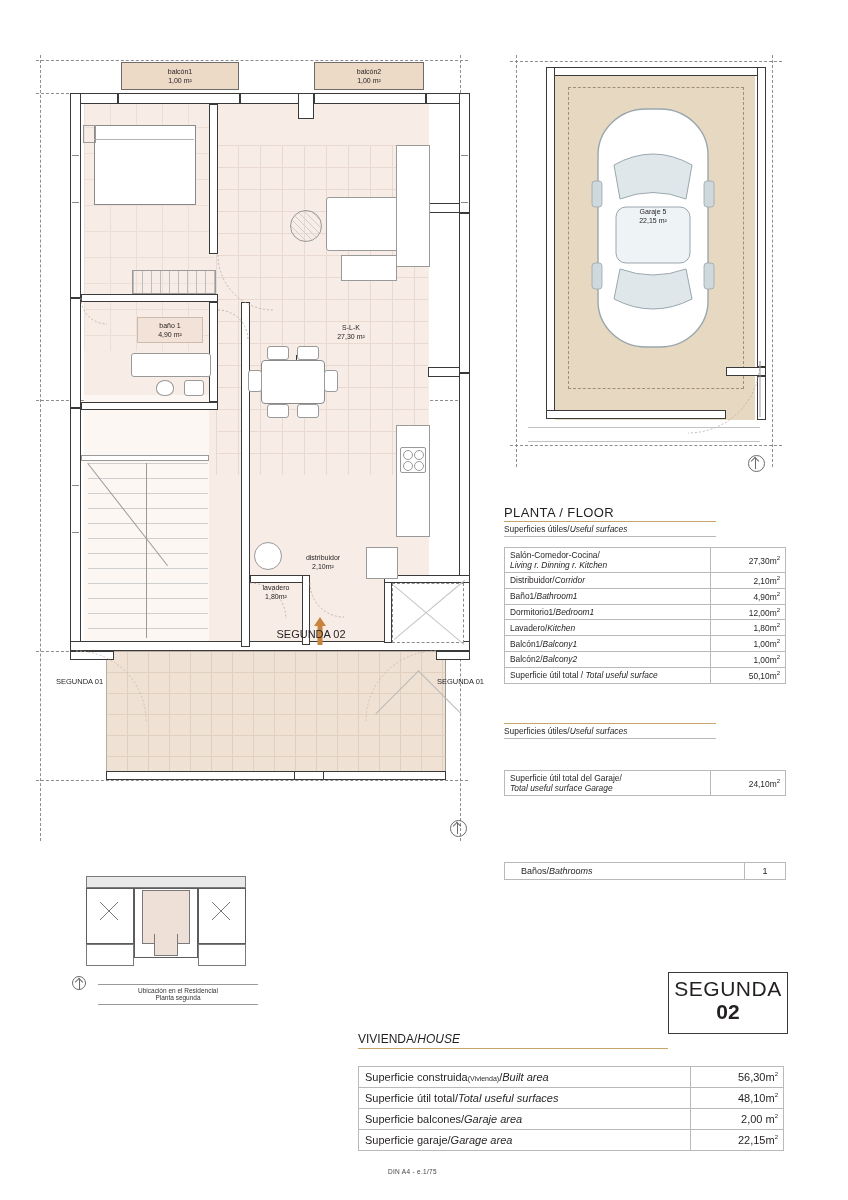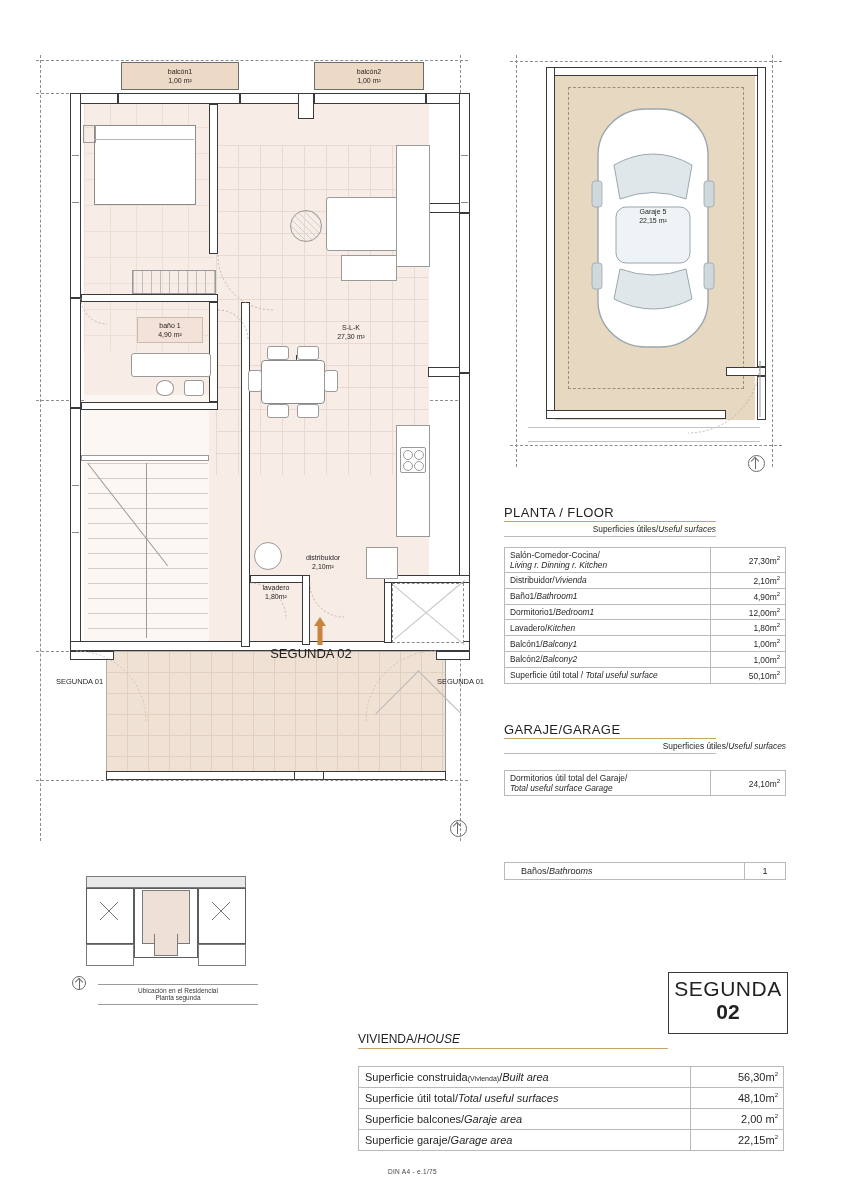--- a/index.html
+++ b/index.html
@@ -13,21 +13,21 @@
   .dash-h{position:absolute;border-top:1px dashed #8d8d8d;}
   .room{position:absolute;box-sizing:border-box;}
   .lbl{position:absolute;font-size:7px;line-height:9px;text-align:center;color:#231f20;}
 
   
   .tbl{position:absolute;border-collapse:collapse;font-size:8.4px;}
   .tbl td{border:0.8px solid #b9b9b9;padding:2px 5px;vertical-align:middle;}
   .tbl td.num{text-align:right;width:64px;}
   .it{font-style:italic;}
   .hdr-title{font-size:13px;letter-spacing:.4px;}
-  .hdr-sub{font-size:8.4px;text-align:right;}
+  .hdr-sub{font-size:8.4px;}
   .rule{position:absolute;height:1px;background:#c8a36a;}
   .rule-dark{position:absolute;height:1px;background:#555;}
 
   .sup{font-size:6px;vertical-align:super;}
 
   
   .north{position:absolute;width:15px;height:15px;border:1px solid #6b6b6b;border-radius:50%;}
   .north:after{content:"";position:absolute;left:6.2px;top:1.5px;width:1px;height:11px;background:#6b6b6b;}
   .north:before{content:"";position:absolute;left:2.5px;top:2px;width:5px;height:5px;border-left:1px solid #6b6b6b;border-top:1px solid #6b6b6b;transform:rotate(45deg);}
 
@@ -208,21 +208,21 @@
     <div class="wall" style="left:258px;top:716px;width:30px;height:9px;"></div>
 
     <svg class="abs" style="left:0;top:580px;width:440px;height:120px;" viewBox="0 0 440 120">
       <path d="M40 16 A70 70 0 0 1 110 86" fill="none" stroke="#c9b8ab" stroke-width="0.8" stroke-dasharray="2,2"></path>
       <path d="M400 16 A70 70 0 0 0 330 86" fill="none" stroke="#c9b8ab" stroke-width="0.8" stroke-dasharray="2,2"></path>
     </svg>
 
     <div class="lbl" style="left:20px;top:622px;width:90px;text-align:left;font-size:7.5px;">
       <span>SEGUNDA 01</span>
     </div>
-    <div class="lbl" style="left:225px;top:594px;width:100px;font-size:13px;">
+    <div class="lbl" style="left:225px;top:575px;width:100px;font-size:11px;">
       <span>SEGUNDA 02</span>
     </div>
     <div class="lbl" style="left:358px;top:622px;width:90px;text-align:right;font-size:7.5px;">
       <span>SEGUNDA 01</span>
     </div>
 
     <div class="north" style="left:414px;top:765px;"></div>
   </div>
 
   <div class="abs" style="left:510px;top:55px;width:280px;height:420px;">
@@ -281,21 +281,21 @@
     <table class="tbl" style="left:0;top:42px;width:282px;">
       <tbody>
           <tr>
         <td>
           <span>Salón-Comedor-Cocina/</span><br>
           <span class="it">Living r.  Dinning r.  Kitchen</span>
         </td>
         <td class="num"><span>27,30m</span><span class="sup">2</span></td>
       </tr>
       <tr>
-        <td><span>Distribuidor/</span><span class="it">Vivienda</span></td>
+        <td><span>Distribuidor/</span><span class="it">Corridor</span></td>
         <td class="num"><span>2,10m</span><span class="sup">2</span></td>
       </tr>
       <tr>
         <td><span>Baño1/</span><span class="it">Bathroom1</span></td>
         <td class="num"><span>4,90m</span><span class="sup">2</span></td>
       </tr>
       <tr>
         <td><span>Dormitorio1/</span><span class="it">Bedroom1</span></td>
         <td class="num"><span>12,00m</span><span class="sup">2</span></td>
       </tr>
@@ -313,32 +313,31 @@
       </tr>
       <tr>
         <td><span>Superficie útil total / </span><span class="it">Total useful surface</span></td>
         <td class="num"><span>50,10m</span><span class="sup">2</span></td>
       </tr>
     </tbody>
       </table>
   </div>
 
   <div class="abs" style="left:504px;top:722px;width:282px;">
-    <div class="hdr-title">GARAJE/GARAGE</div>
     <div class="rule" style="position:relative;margin-top:1px;width:212px;"></div>
     <div class="hdr-sub" style="margin-top:2px;">
       <span>Superficies útiles/</span><span class="it">Useful surfaces</span>
     </div>
     <div class="rule-dark" style="position:relative;margin-top:2px;width:212px;background:#b9b9b9;"></div>
 
     <table class="tbl" style="left:0;top:48px;width:282px;">
       <tbody>
           <tr>
         <td>
-          <span>Dormitorios útil total del Garaje/</span><br>
+          <span>Superficie útil total del Garaje/</span><br>
           <span class="it">Total useful surface Garage</span>
         </td>
         <td class="num"><span>24,10m</span><span class="sup">2</span></td>
       </tr>
     </tbody>
       </table>
   </div>
 
   <table class="tbl" style="left:504px;top:862px;width:282px;font-size:9px;">
     <tbody>

